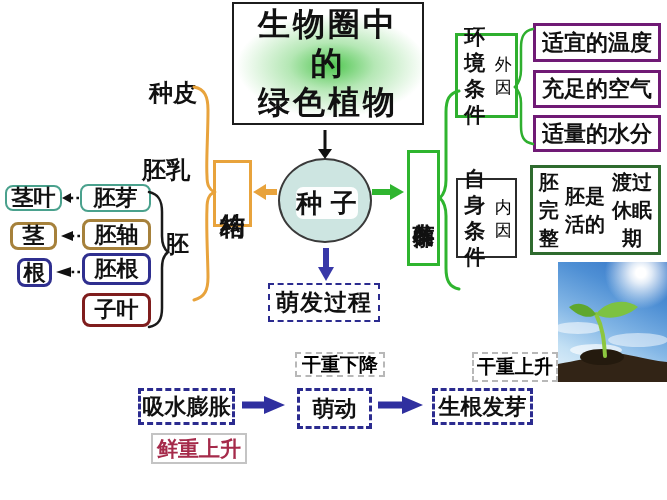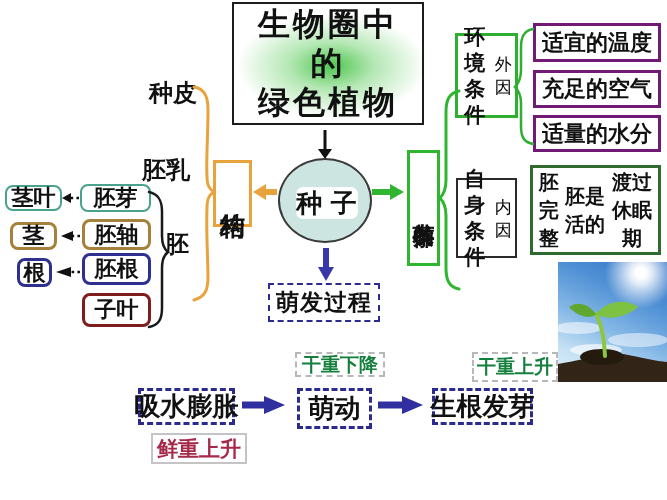--- a/index.html
+++ b/index.html
@@ -49,22 +49,22 @@
   .green-item{border:3px solid #701a75;background:#fff;font-size:22px;font-weight:bold;white-space:nowrap;}
   .internal-items{
     left:530px;top:165px;width:131px;height:90px;border:3px solid #2F6B2F;background:#fff;
     flex-direction:row;font-size:20px;line-height:28px;font-weight:bold;
   }
   
   .process-box{
     left:268px;top:283px;width:112px;height:39px;border:2px dashed #2B2B8F;background:#fff;
     font-size:23px;font-weight:bold;letter-spacing:1px;
   }
-  .step-box{border:3px dashed #2B2B8F;background:#fff;font-size:26px;font-weight:bold;white-space:nowrap;}
-  .weight-note{border:2px dashed #b8b8b8;background:#fff;color:#15803d;font-size:19px;font-weight:bold;white-space:nowrap;}
+  .step-box{border:3px dashed #2B2B8F;background:#fff;font-size:22px;font-weight:bold;white-space:nowrap;}
+  .weight-note{border:2px dashed #b8b8b8;background:#fff;color:#000000;font-size:19px;font-weight:bold;white-space:nowrap;}
   .fresh-note{border:2px solid #c4c4c4;background:#fff;color:#A52A4A;font-size:21px;font-weight:bold;white-space:nowrap;}
   
   .photo{
     left:558px;top:262px;width:109px;height:120px;overflow:hidden;
     background:
       radial-gradient(circle at 76% 9%, #ffffff 0px, #ffffff 5px, rgba(255,255,255,0.85) 11px, rgba(255,255,255,0) 36px),
       linear-gradient(205deg, #2f6fc4 0%, #4e8fd4 28%, #84b7e6 55%, #c3e0f4 78%, #e9f4fb 100%);
   }
   svg.overlay{position:absolute;left:0;top:0;pointer-events:none;}
 </style>

